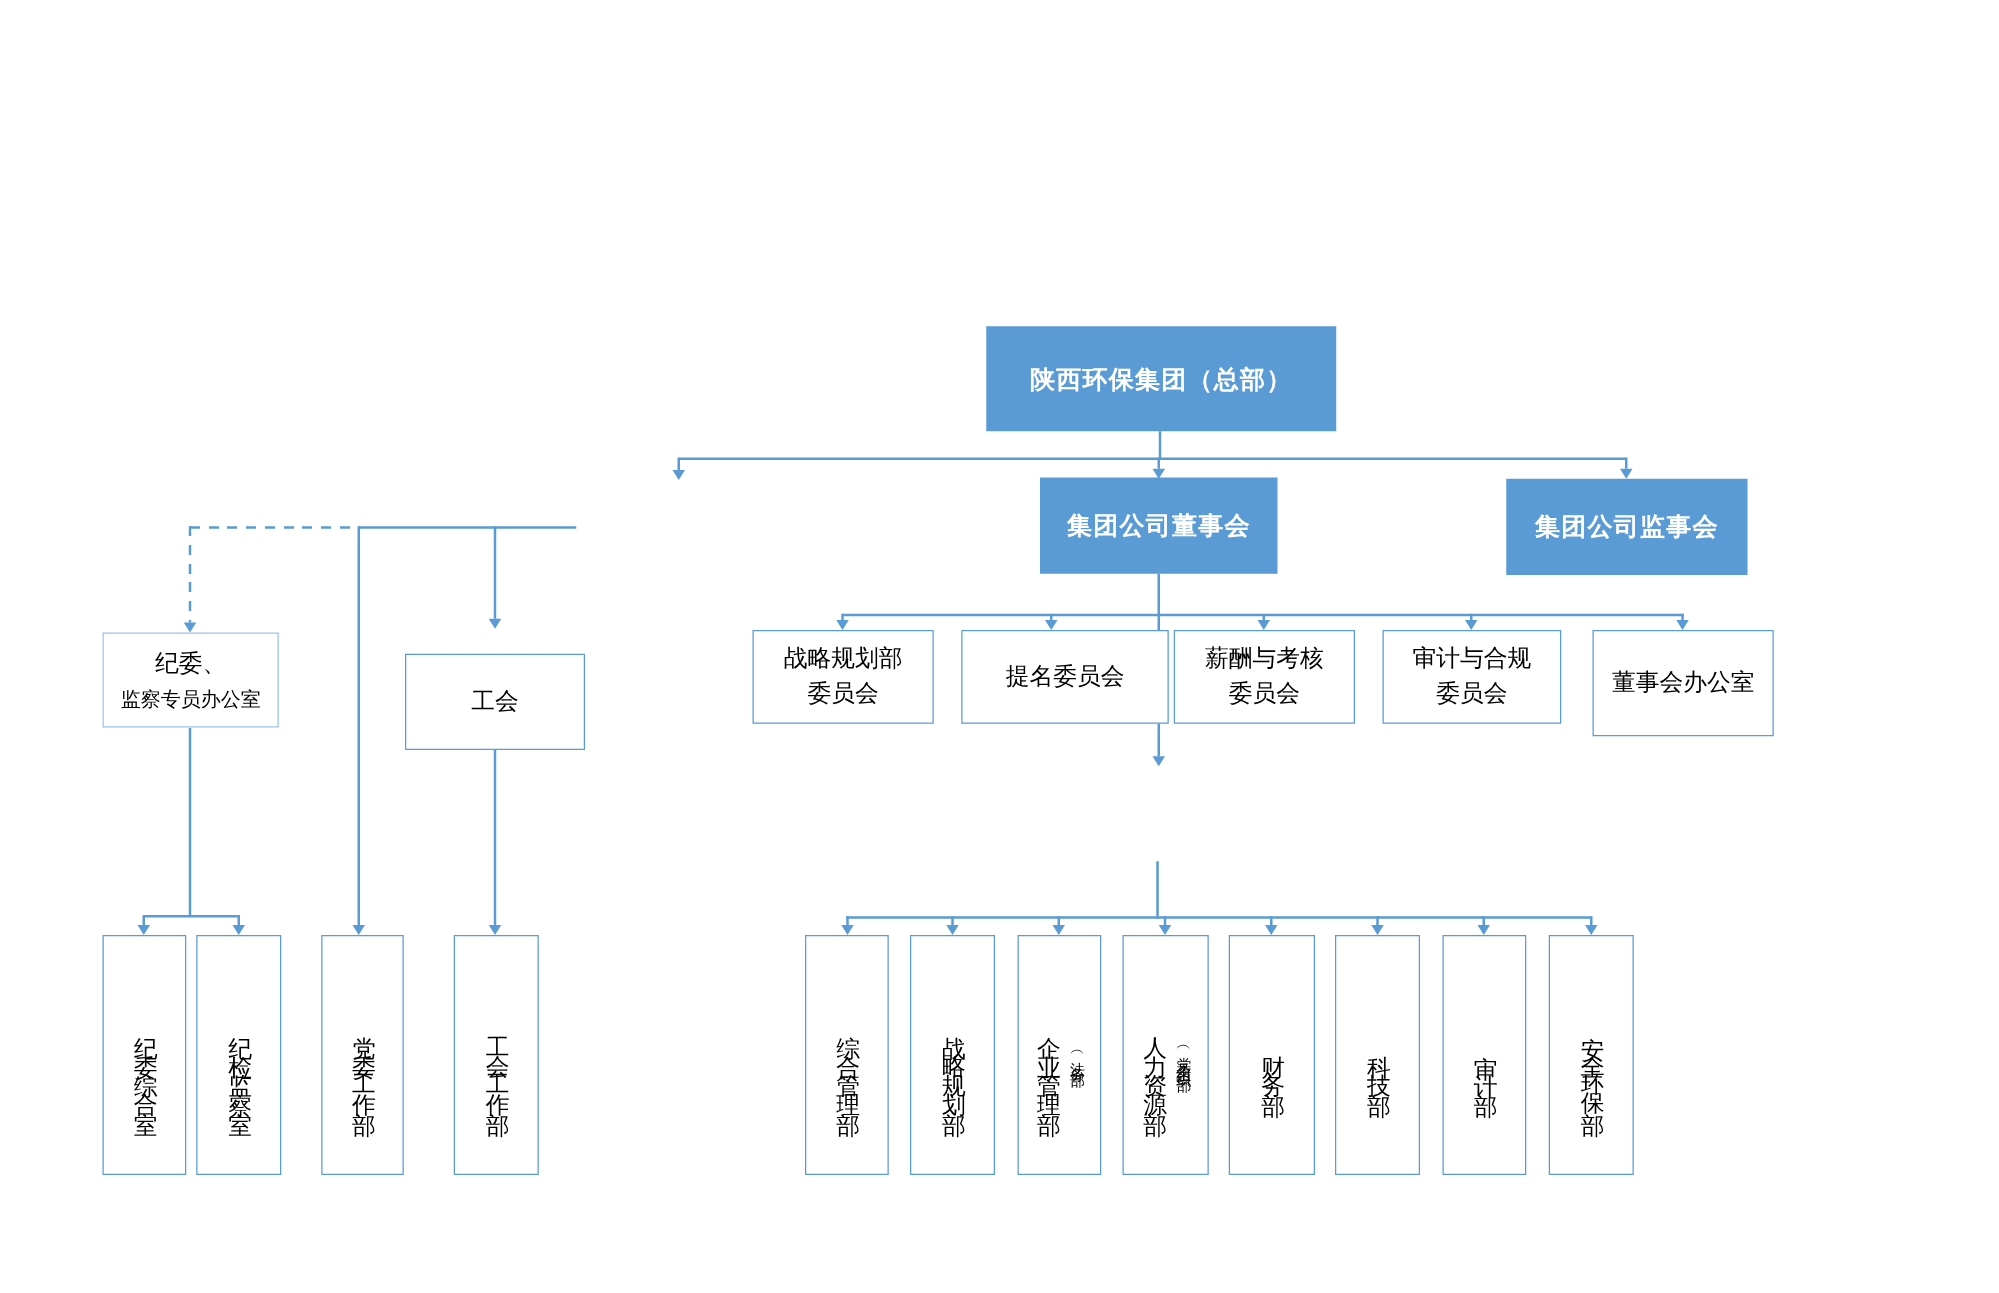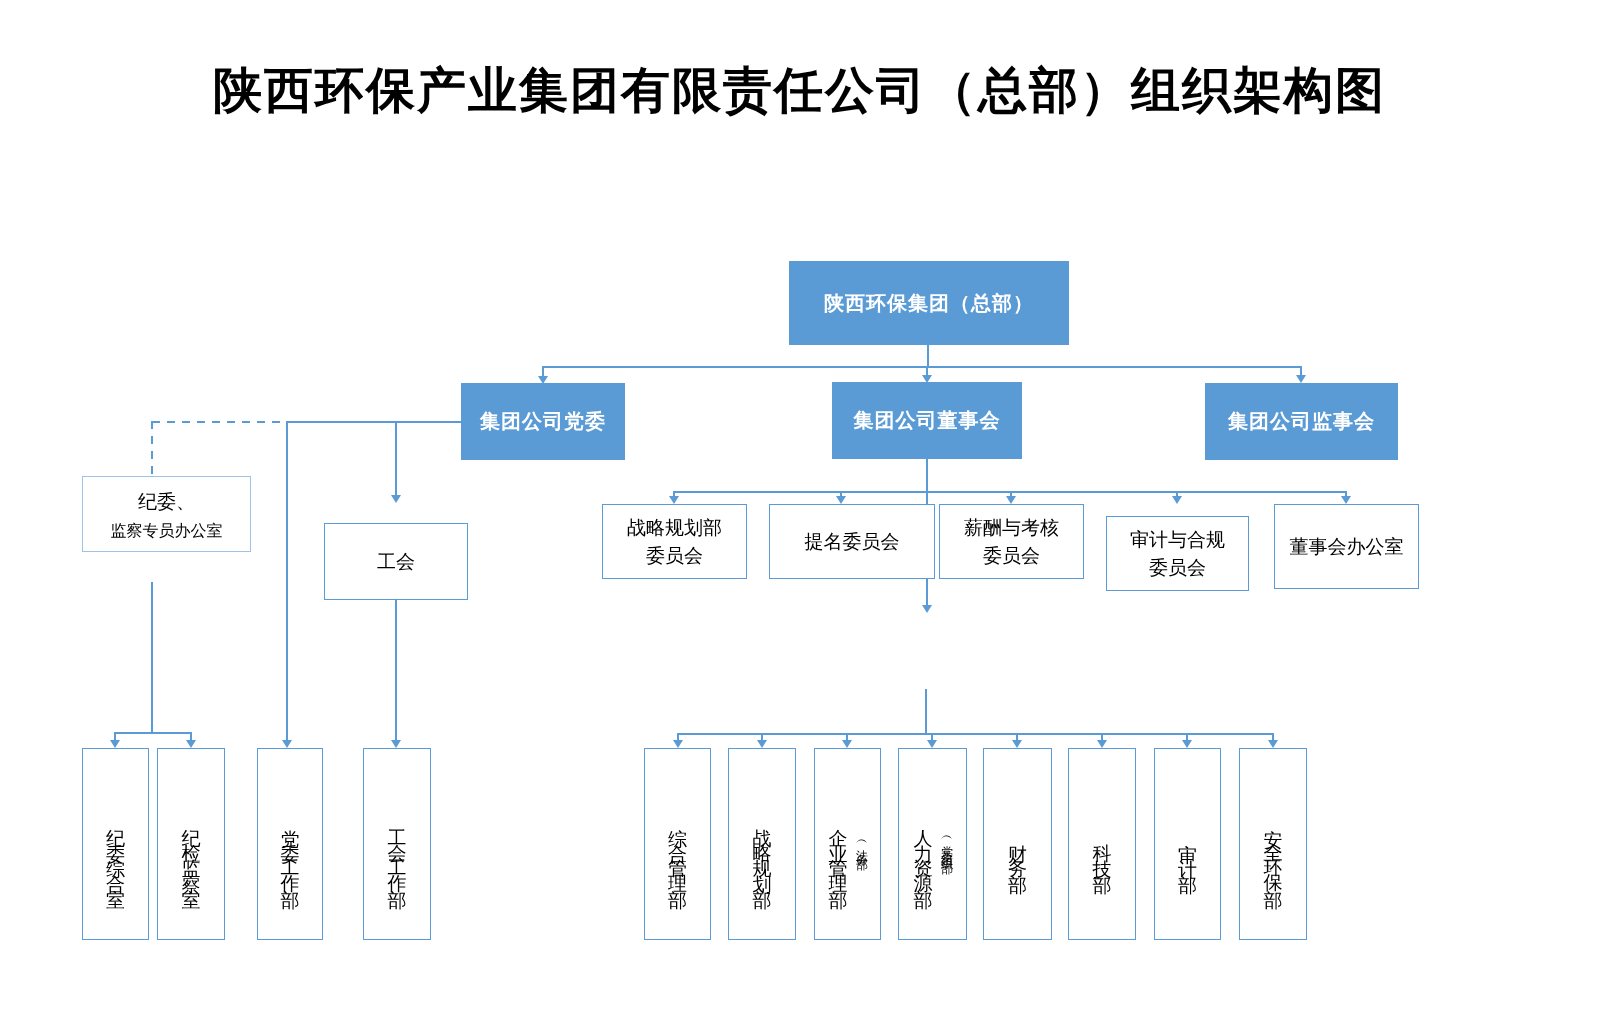--- a/index.html
+++ b/index.html
@@ -30,21 +30,20 @@
   .dh{position:absolute;height:2px;background:repeating-linear-gradient(90deg,#5b9bd5 0 8px,transparent 8px 15px);}
   .dv{position:absolute;width:2px;background:repeating-linear-gradient(180deg,#5b9bd5 0 8px,transparent 8px 15px);}
   .ar{position:absolute;width:0;height:0;border-left:5px solid transparent;
       border-right:5px solid transparent;border-top:8px solid #5b9bd5;}
 </style>
 </head>
 <body>
 
 <div id="stage">
 
-  <div class="title">陕西环保产业集团有限责任公司（总部）组织架构图</div>
 
   <div class="v" style="left:927px;top:345px;height:23px;"></div>
   <div class="h" style="left:543px;top:366px;width:758px;"></div>
   <div class="v" style="left:542px;top:366px;height:11px;"></div>
   <div class="ar" style="left:538px;top:376px;"></div>
   <div class="v" style="left:926px;top:366px;height:9px;"></div>
   <div class="ar" style="left:922px;top:375px;"></div>
   <div class="v" style="left:1300px;top:366px;height:9px;"></div>
   <div class="ar" style="left:1296px;top:375px;"></div>
 
@@ -93,36 +92,35 @@
   <div class="v" style="left:1016px;top:733px;height:8px;"></div>
   <div class="ar" style="left:1012px;top:740px;"></div>
   <div class="v" style="left:1101px;top:733px;height:8px;"></div>
   <div class="ar" style="left:1097px;top:740px;"></div>
   <div class="v" style="left:1186px;top:733px;height:8px;"></div>
   <div class="ar" style="left:1182px;top:740px;"></div>
   <div class="v" style="left:1272px;top:733px;height:8px;"></div>
   <div class="ar" style="left:1268px;top:740px;"></div>
 
   <div class="bbox" style="left:789px;top:261px;width:280px;height:84px;">陕西环保集团（总部）</div>
-  <div class="bbox" style="left:461px;top:383px;width:164px;height:77px;">集团公司党委</div>
   <div class="bbox" style="left:1205px;top:383px;width:193px;height:77px;">集团公司监事会</div>
   <div class="bbox" style="left:832px;top:382px;width:190px;height:77px;">集团公司董事会</div>
 
-  <div class="wbox light col" style="left:82px;top:476px;width:169px;height:76px;text-align:center;">
+  <div class="wbox light col" style="left:82px;top:506px;width:141px;height:76px;text-align:center;">
     <div class="l1">纪委、</div>
     <div class="sub">监察专员办公室</div>
   </div>
   <div class="wbox" style="left:324px;top:503px;width:144px;height:77px;margin-top:20px;">工会</div>
 
   <div class="wbox" style="left:602px;top:504px;width:145px;height:75px;">战略规划部
 委员会</div>
   <div class="wbox" style="left:769px;top:504px;width:166px;height:75px;">提名委员会</div>
   <div class="wbox" style="left:939px;top:504px;width:145px;height:75px;">薪酬与考核
 委员会</div>
-  <div class="wbox" style="left:1106px;top:516px;width:143px;height:75px;">审计与合规
+  <div class="wbox" style="left:1106px;top:504px;width:143px;height:75px;">审计与合规
 委员会</div>
   <div class="wbox" style="left:1274px;top:504px;width:145px;height:85px;">董事会办公室</div>
 
 
   <div class="tbox" style="left:82px;width:67px;">
     <span class="vt">纪委综合室</span>
   </div>
   <div class="tbox" style="left:157px;width:68px;">
     <span class="vt">纪检监察室</span>
   </div>

